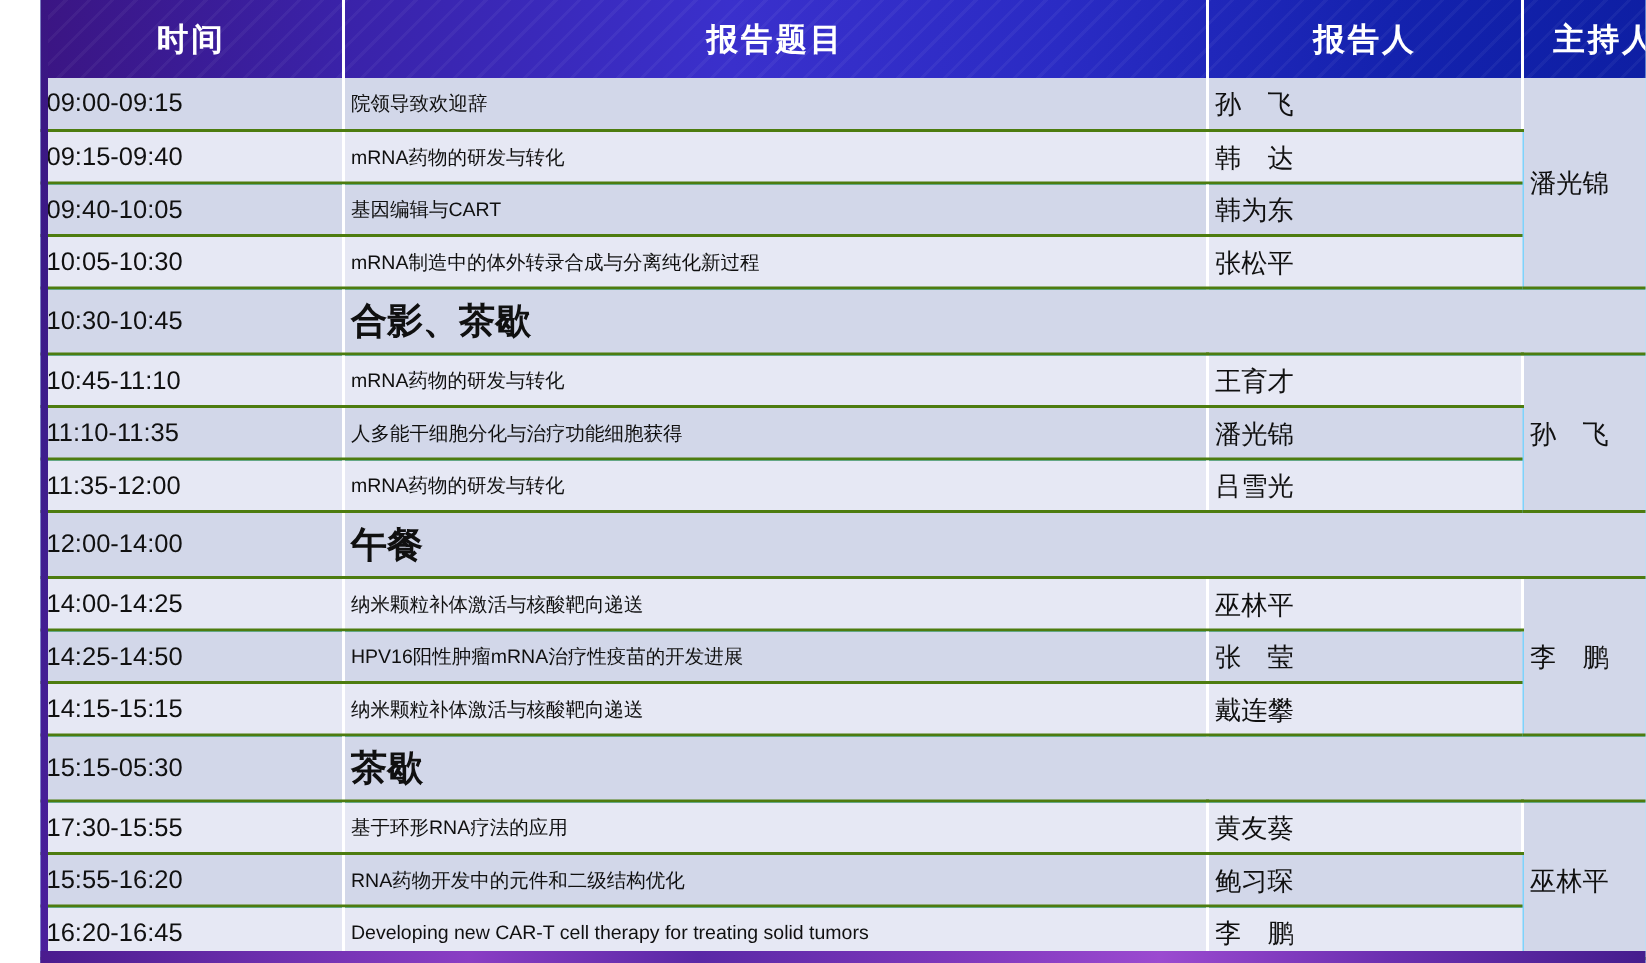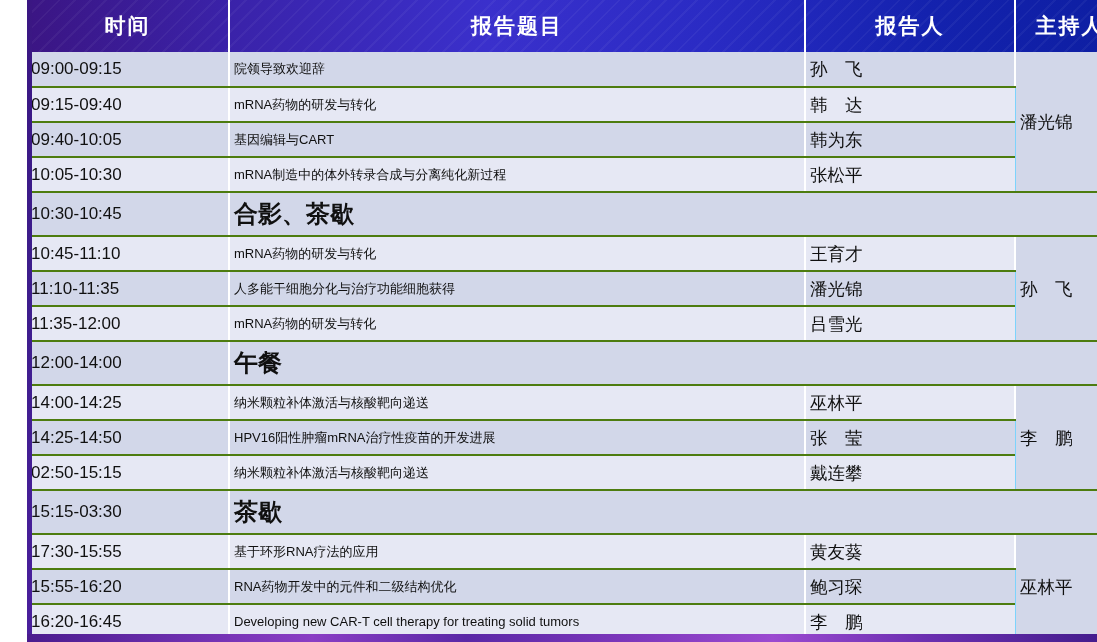--- a/index.html
+++ b/index.html
@@ -191,26 +191,26 @@
           <td class="title-cell">纳米颗粒补体激活与核酸靶向递送</td>
           <td class="speaker-cell">巫林平</td>
           <td class="host-cell" rowspan="3">李　鹏</td>
         </tr>
         <tr class="row-odd">
           <td class="time-cell">14:25-14:50</td>
           <td class="title-cell">HPV16阳性肿瘤mRNA治疗性疫苗的开发进展</td>
           <td class="speaker-cell">张　莹</td>
         </tr>
         <tr class="row-even">
-          <td class="time-cell">02:50-15:15</td>
+          <td class="time-cell">14:15-15:15</td>
           <td class="title-cell">纳米颗粒补体激活与核酸靶向递送</td>
           <td class="speaker-cell">戴连攀</td>
         </tr>
         <tr class="row-odd break-row">
-          <td class="time-cell">15:15-03:30</td>
+          <td class="time-cell">15:15-05:30</td>
           <td class="break-cell" colspan="3">茶歇</td>
         </tr>
         <tr class="row-even">
           <td class="time-cell">17:30-15:55</td>
           <td class="title-cell">基于环形RNA疗法的应用</td>
           <td class="speaker-cell">黄友葵</td>
           <td class="host-cell" rowspan="3">巫林平</td>
         </tr>
         <tr class="row-odd">
           <td class="time-cell">15:55-16:20</td>

